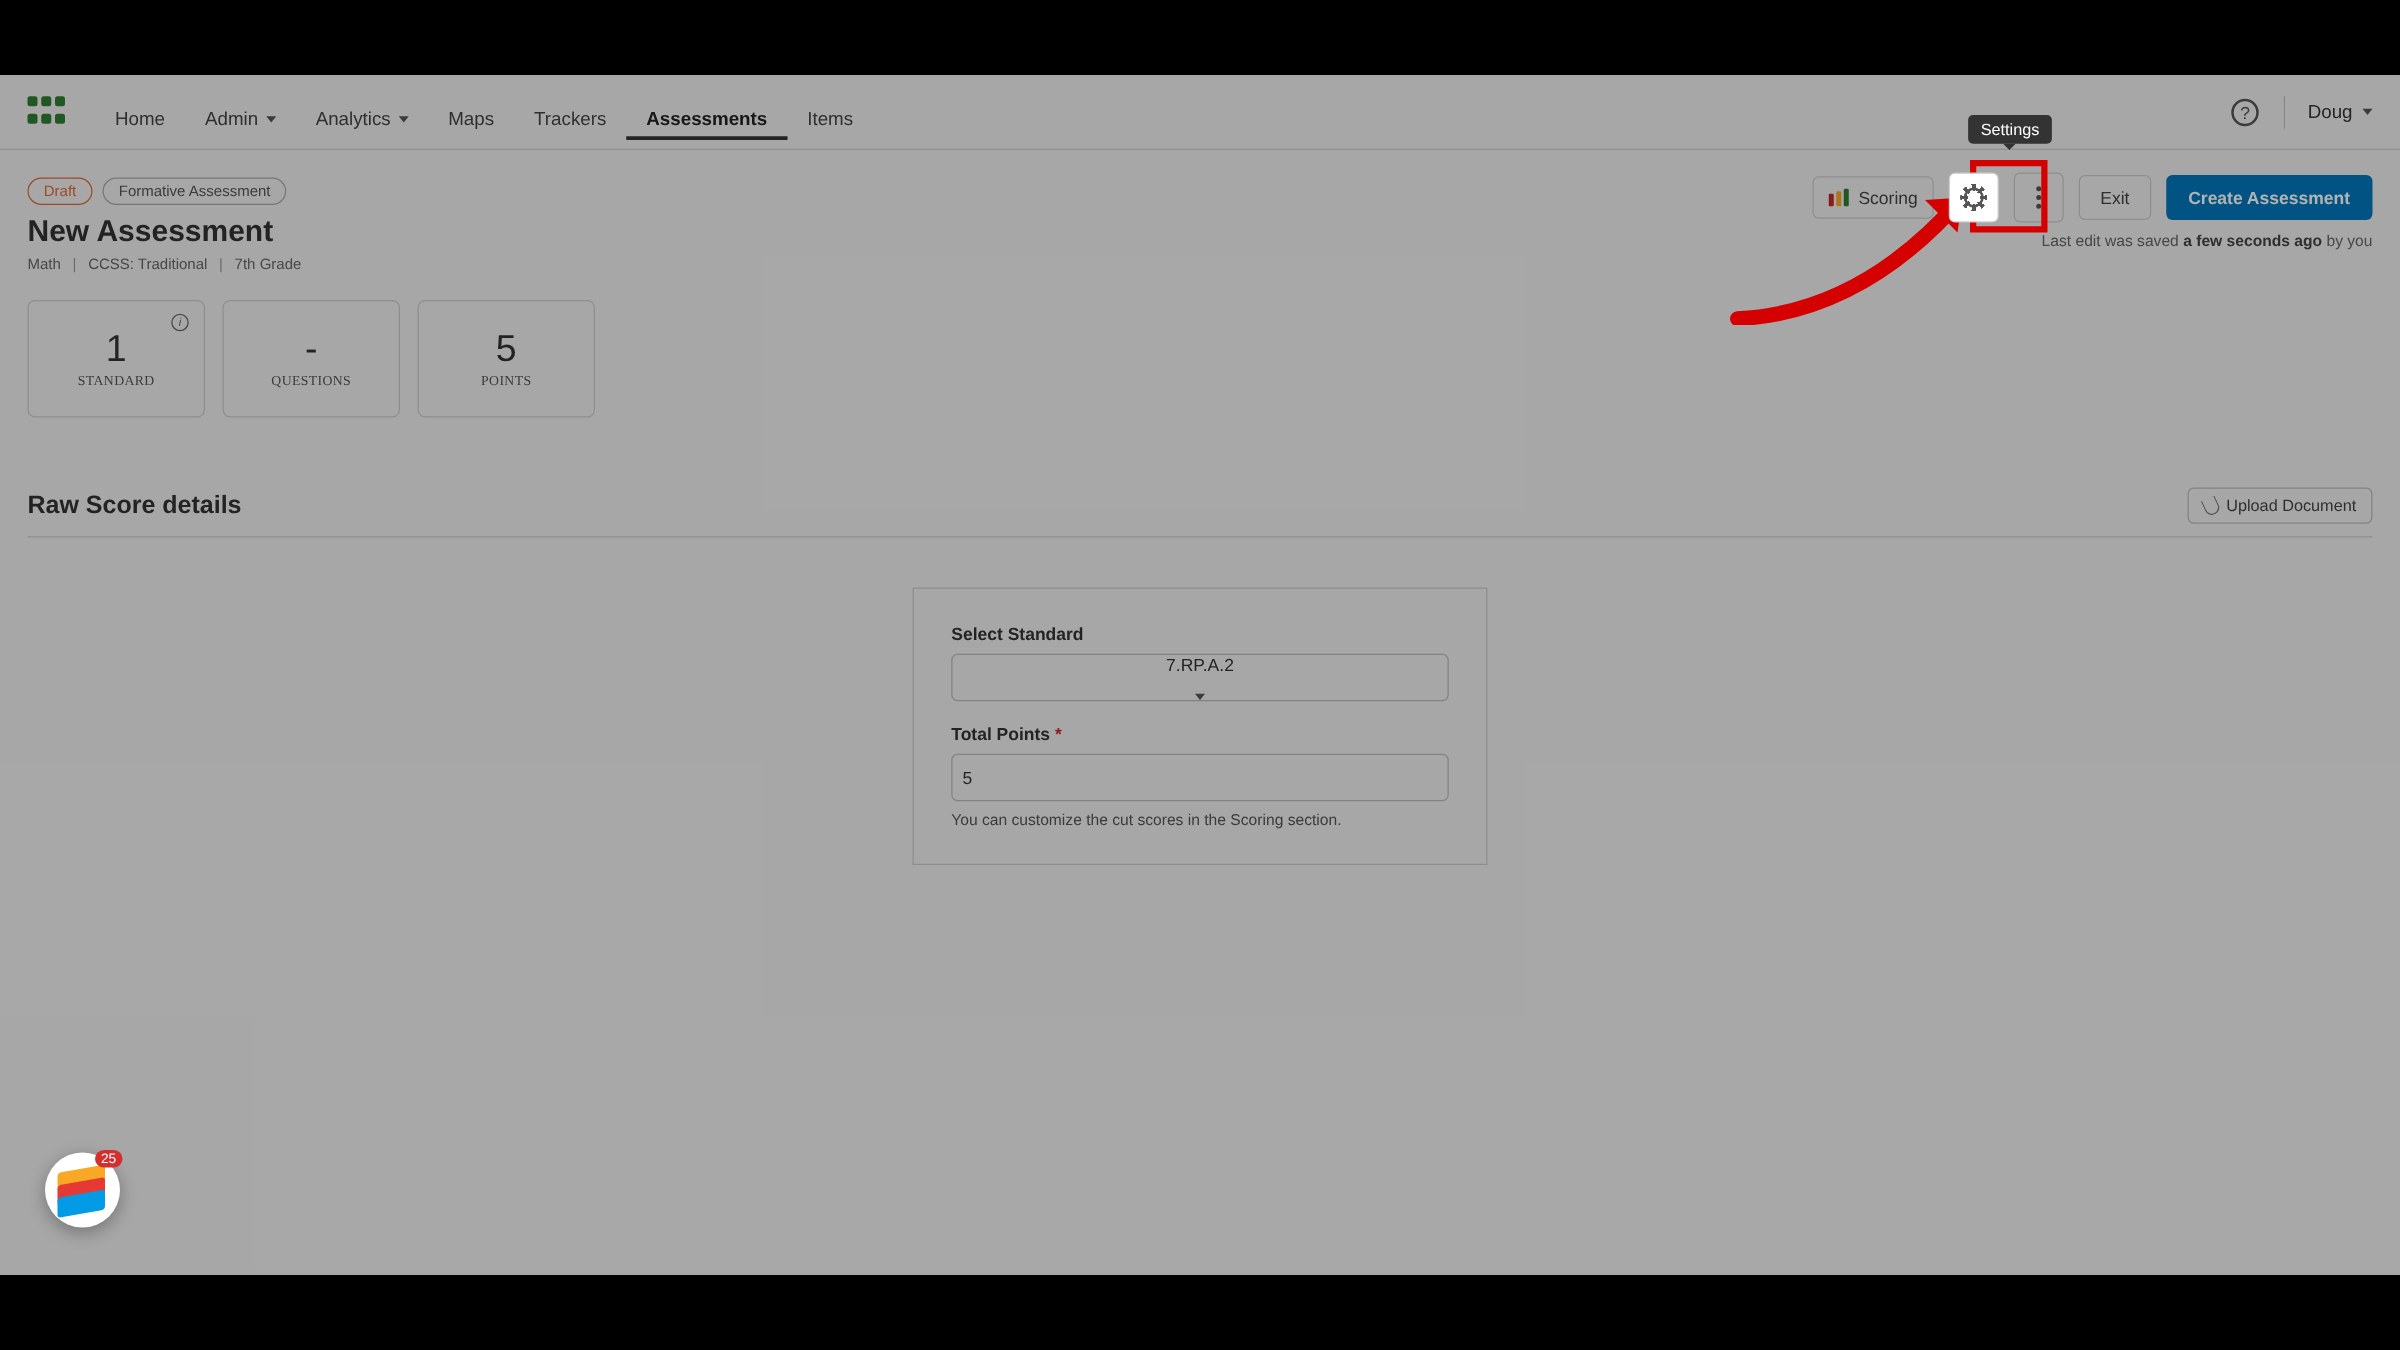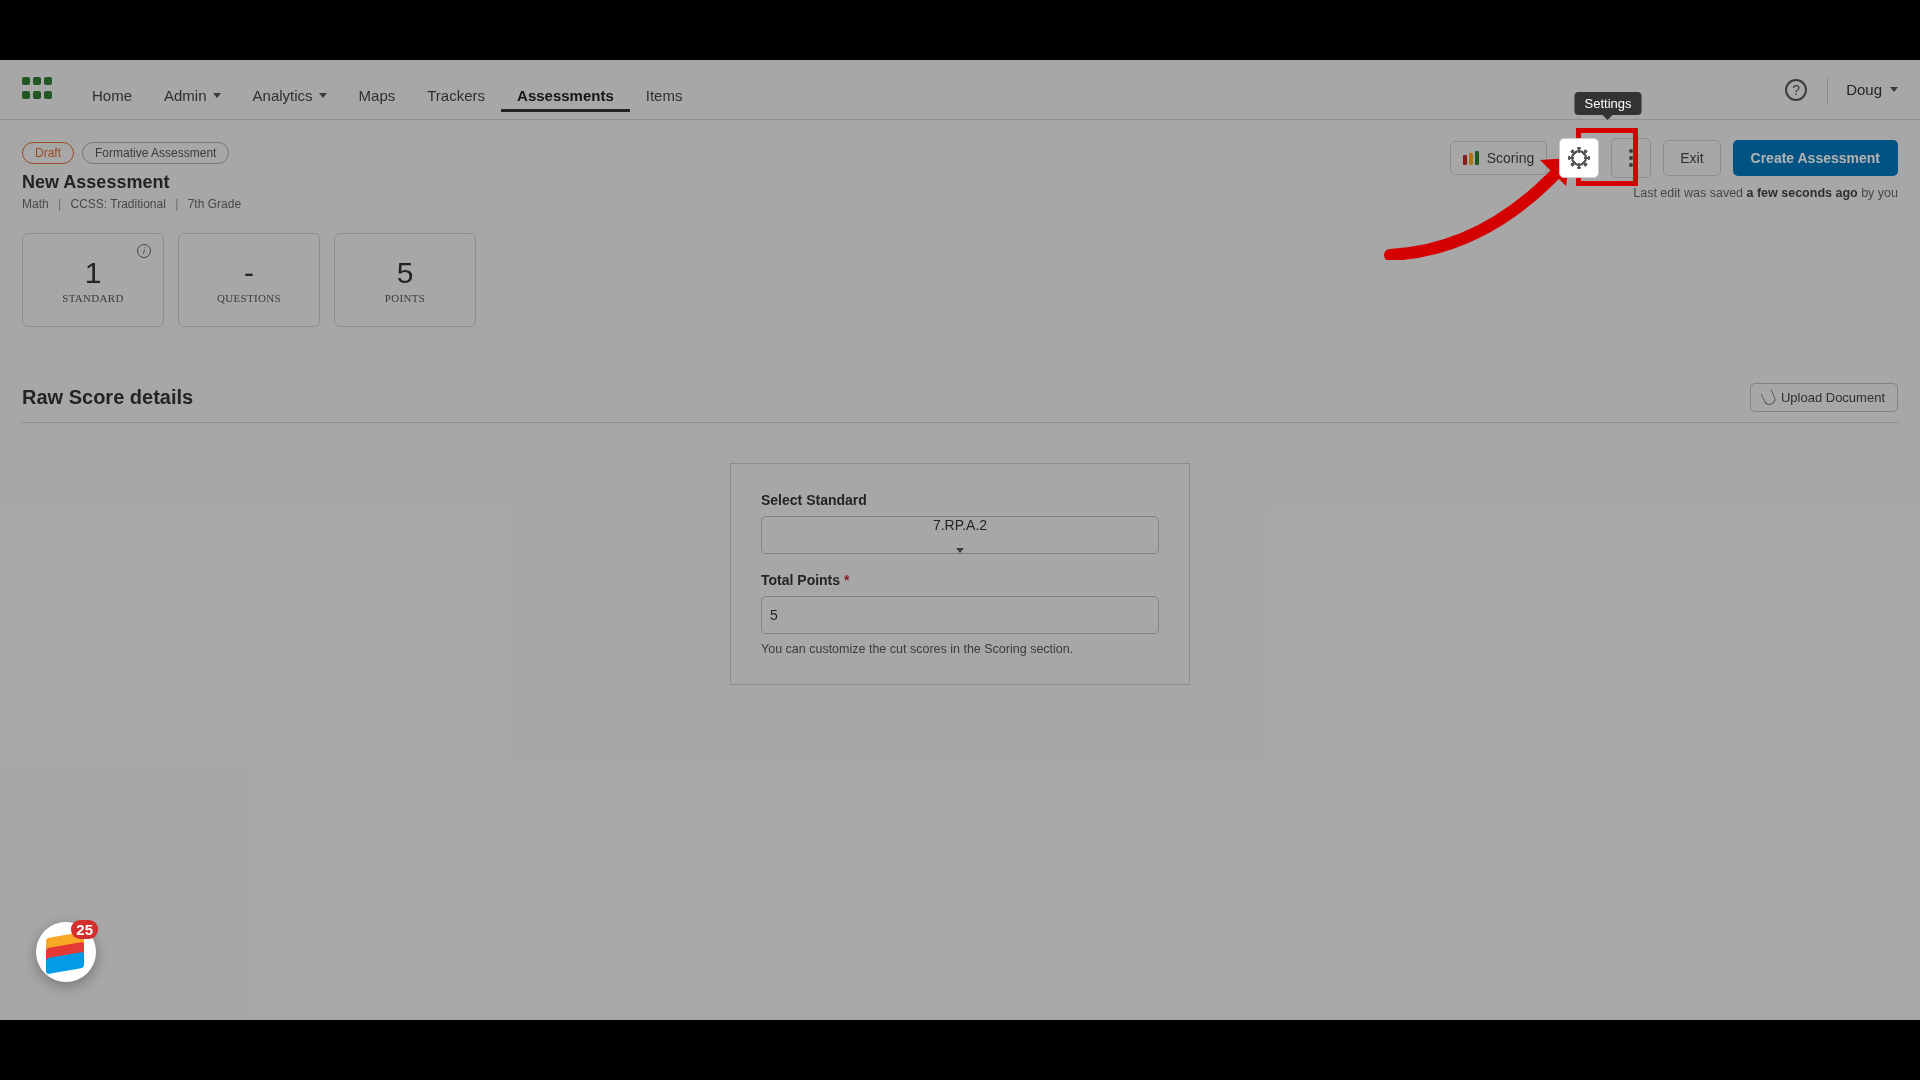--- a/index.html
+++ b/index.html
@@ -69,21 +69,21 @@
   }
 
   
   .page { padding: 22px; position: relative; }
   .badge-row { display: flex; gap: 8px; margin-bottom: 8px; }
   .badge {
     border: 1.5px solid #aaa; border-radius: 14px; padding: 3px 12px;
     font-size: 12px; color: #555;
   }
   .badge.status { border-color: #e06a3a; color: #e06a3a; }
-  .page-title { font-size: 18px; font-weight: 600; color: #333; margin-top: 0; }
+  .page-title { font-size: 24px; font-weight: 600; color: #333; margin-top: 0; }
   .meta-line { font-size: 12px; color: #666; margin-top: 4px; }
   .meta-line .sep { margin: 0 6px; color: #999; }
 
   .stat-row { display: flex; gap: 14px; margin-top: 22px; }
   .stat-card {
     border: 1px solid #ccc; border-radius: 6px;
     width: 142px; height: 94px;
     display: flex; flex-direction: column; align-items: center; justify-content: center;
     position: relative;
     background: #f0f0f0;
@@ -238,21 +238,21 @@
   }
   .float-widget .tile {
     position: absolute; width: 38px; height: 16px; border-radius: 3px;
     transform: skewY(-10deg);
   }
   .tile.t1 { top: 0; background: #f9a825; }
   .tile.t2 { top: 10px; background: #e53935; }
   .tile.t3 { top: 20px; background: #039be5; }
   .float-badge {
     position: absolute; top: -2px; right: -2px;
-    background: #d32f2f; color: #fff; font-size: 15px; font-weight: 700;
+    background: #d32f2f; color: #fff; font-size: 11px; font-weight: 400;
     padding: 1px 5px; border-radius: 9px;
   }
 
   
   .settings-wrap {
     position: relative;
     z-index: 65;
   }
 
 </style>

